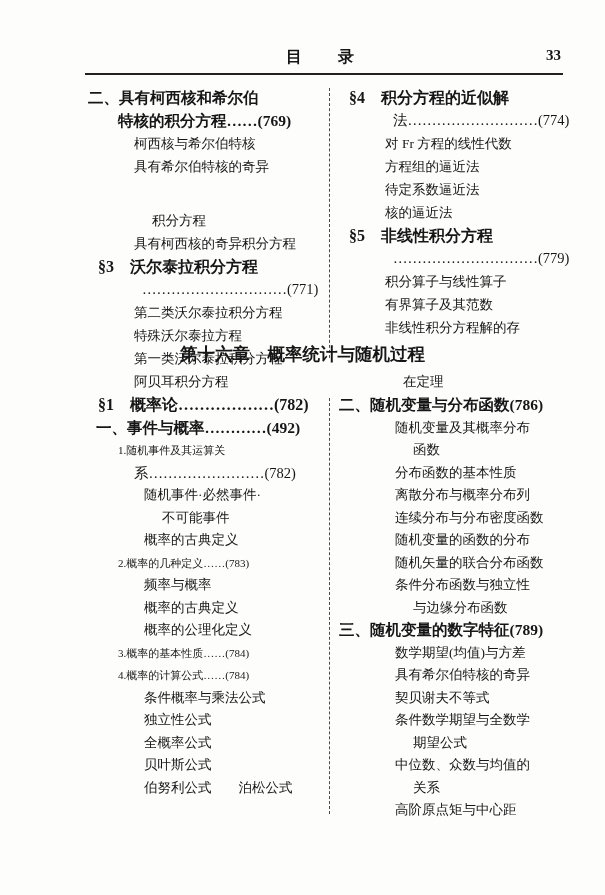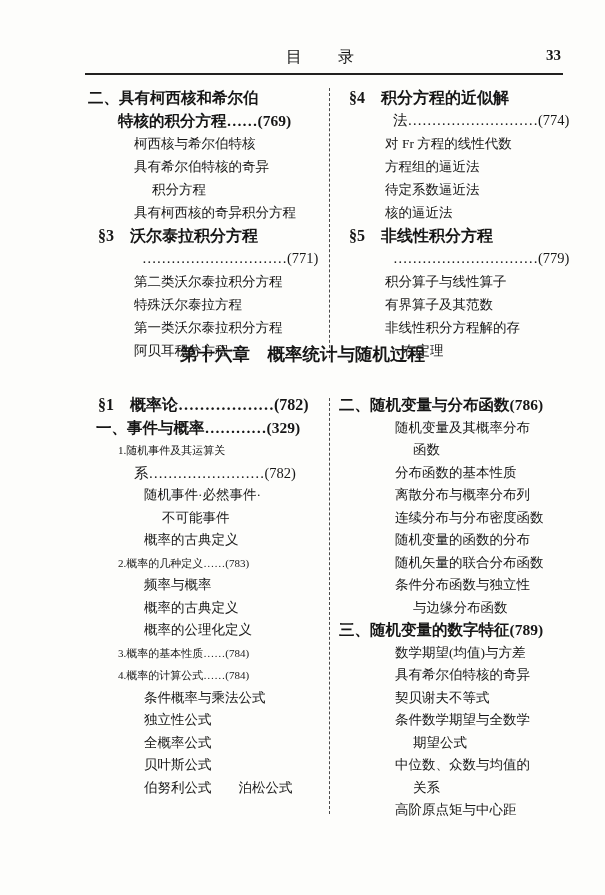--- a/index.html
+++ b/index.html
@@ -10,21 +10,21 @@
     color:#161616;
   }
   .page {
     position:relative; width:605px; height:895px;
     background:#fdfdfb; overflow:hidden;
   }
   
   .hdr { position:absolute; top:47px; left:85px; right:40px; height:24px; }
   .hdr-title {
     position:absolute; left:0; right:0; top:0; text-align:center;
-    font-size:16px; letter-spacing:10px; font-weight:normal;
+    font-size:16px; letter-spacing:10px; font-weight:bold;
   }
   .hdr-num { position:absolute; right:4px; top:0; font-size:15px; font-weight:bold; }
   .rule { position:absolute; top:73px; left:85px; width:478px; height:2px; background:#222120; }
   
   .vdiv { position:absolute; left:329px; width:0; border-left:1px dashed #4a4a4a; }
   .vdiv.top { top:88px; height:270px; }
   .vdiv.bottom { top:398px; height:416px; }
   
   .cols { position:absolute; left:88px; width:482px; display:flex; }
   .cols.top { top:86px; }
@@ -35,21 +35,21 @@
   .cols.bottom .toc-line { line-height:22.5px; }
   
   .h    { font-weight:bold; font-size:15.5px; }
   .hc   { font-weight:bold; font-size:15.5px; padding-left:30px; }
   .h2   { font-weight:bold; font-size:15.5px; padding-left:8px; }
   .sec  { font-weight:bold; font-size:16px; padding-left:10px; }
   .secc { font-size:14.5px; padding-left:54px; }
   .num  { font-size:11px; padding-left:30px; }
   .numc { font-size:14.5px; padding-left:46px; }
   .sub  { font-size:13.5px; padding-left:46px; }
-  .subc { font-size:13.5px; padding-left:64px; }
+  .subc { font-size:13.5px; padding-left:64px;margin-top:31px; }
   .sub2 { font-size:13.5px; padding-left:56px; }
   .sub2c{ font-size:13.5px; padding-left:74px; }
   
   .chapter {
     position:absolute; top:342px; left:0; width:605px;
     text-align:center; font-weight:bold; font-size:17.5px;
   }
 </style>
 </head>
 <body>
@@ -95,21 +95,21 @@
         <div class="toc-line sub">非线性积分方程解的存</div>
         <div class="toc-line subc">在定理</div>
       </div>
   </div>
 
   <div class="chapter">第十六章　概率统计与随机过程</div>
 
   <div class="cols bottom">
     <div class="col lft">
         <div class="toc-line sec">§1　概率论………………(782)</div>
-        <div class="toc-line h2">一、事件与概率…………(329)</div>
+        <div class="toc-line h2">一、事件与概率…………(492)</div>
         <div class="toc-line num">1.随机事件及其运算关</div>
         <div class="toc-line numc">系……………………(782)</div>
         <div class="toc-line sub2">随机事件·必然事件·</div>
         <div class="toc-line sub2c">不可能事件</div>
         <div class="toc-line sub2">概率的古典定义</div>
         <div class="toc-line num">2.概率的几种定义……(783)</div>
         <div class="toc-line sub2">频率与概率</div>
         <div class="toc-line sub2">概率的古典定义</div>
         <div class="toc-line sub2">概率的公理化定义</div>
         <div class="toc-line num">3.概率的基本性质……(784)</div>

